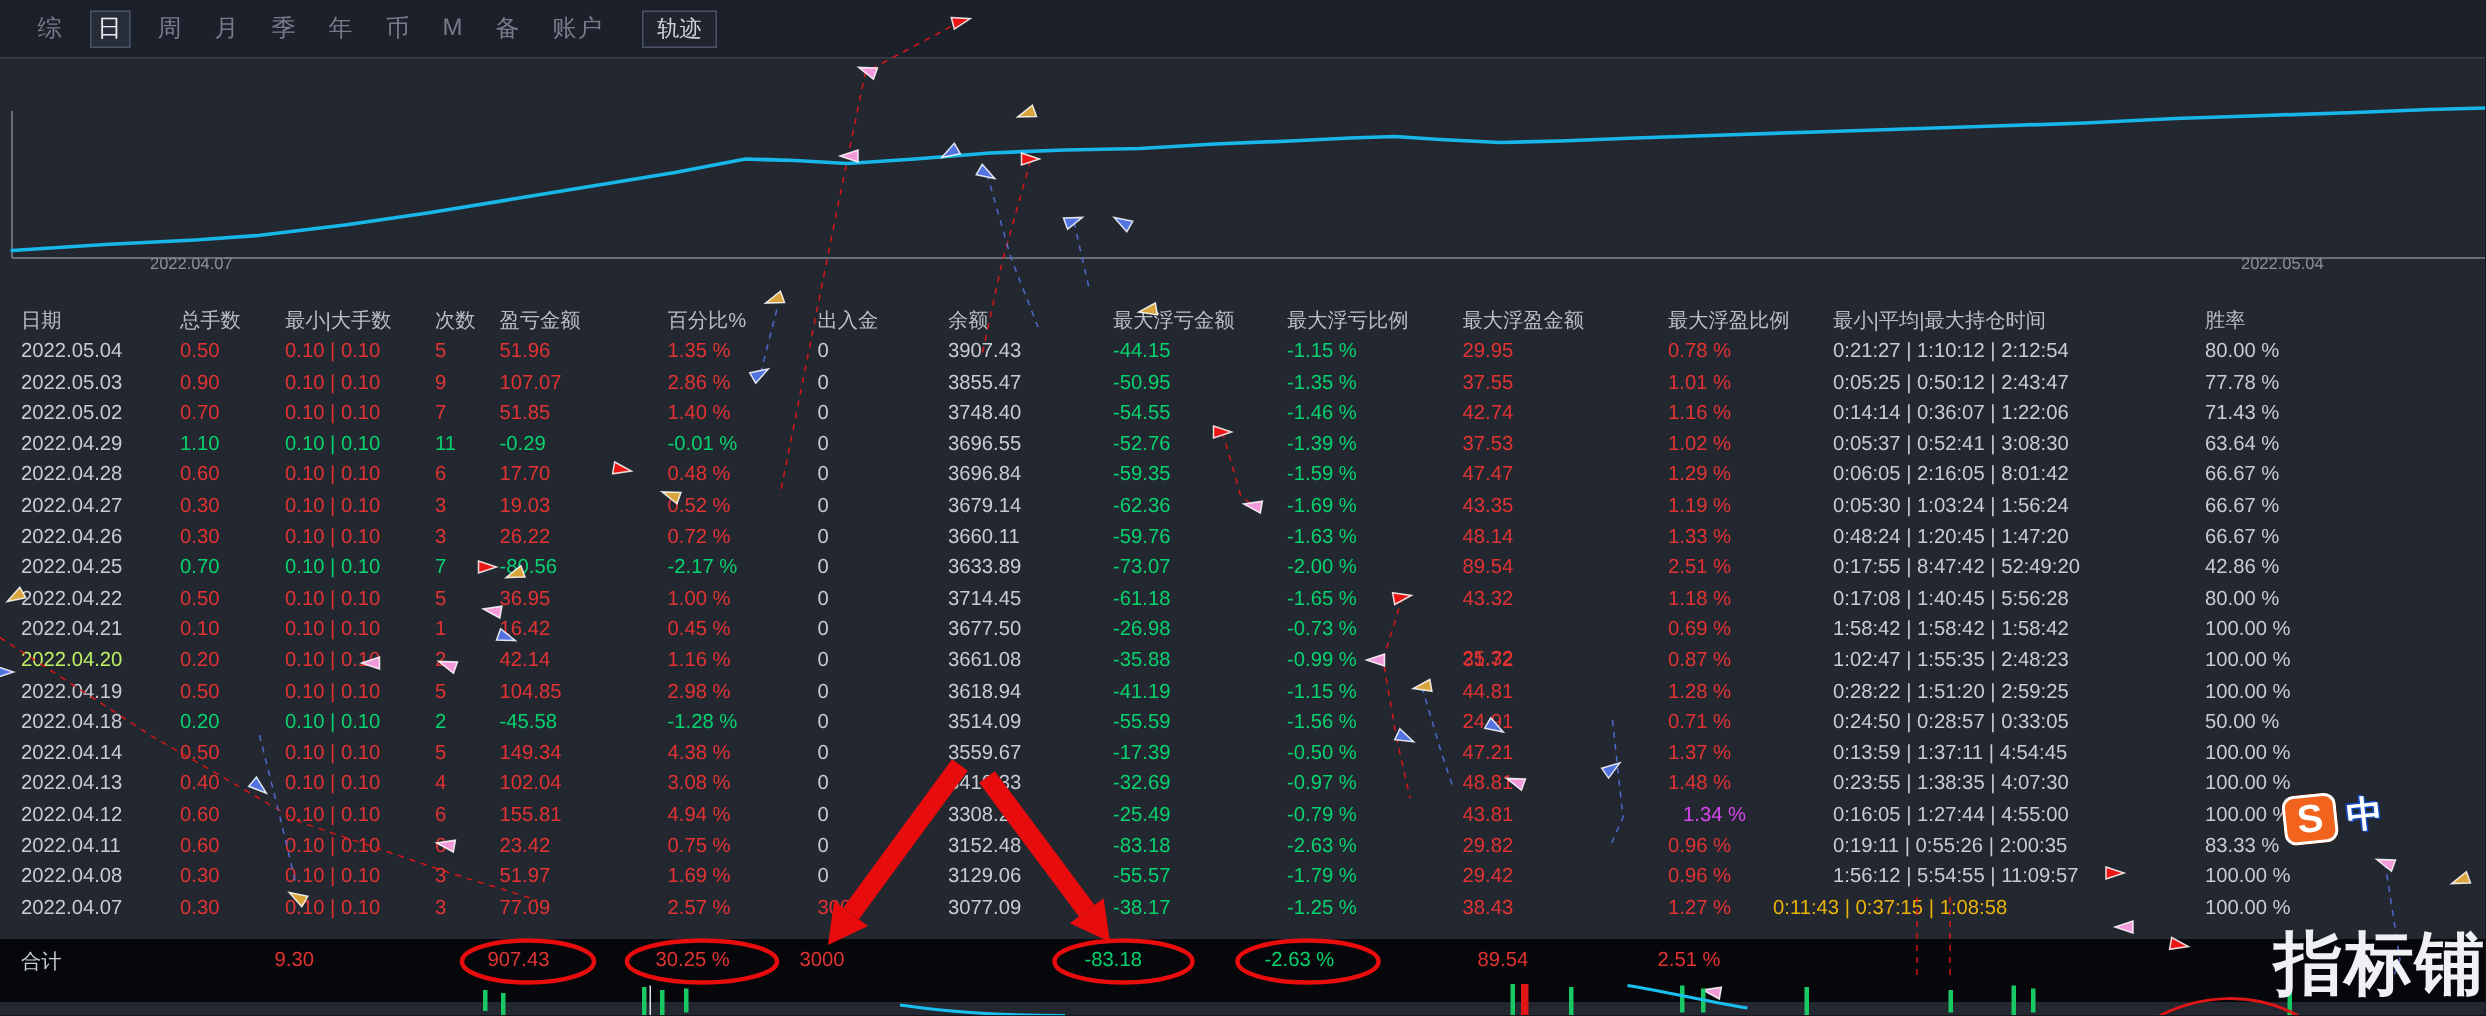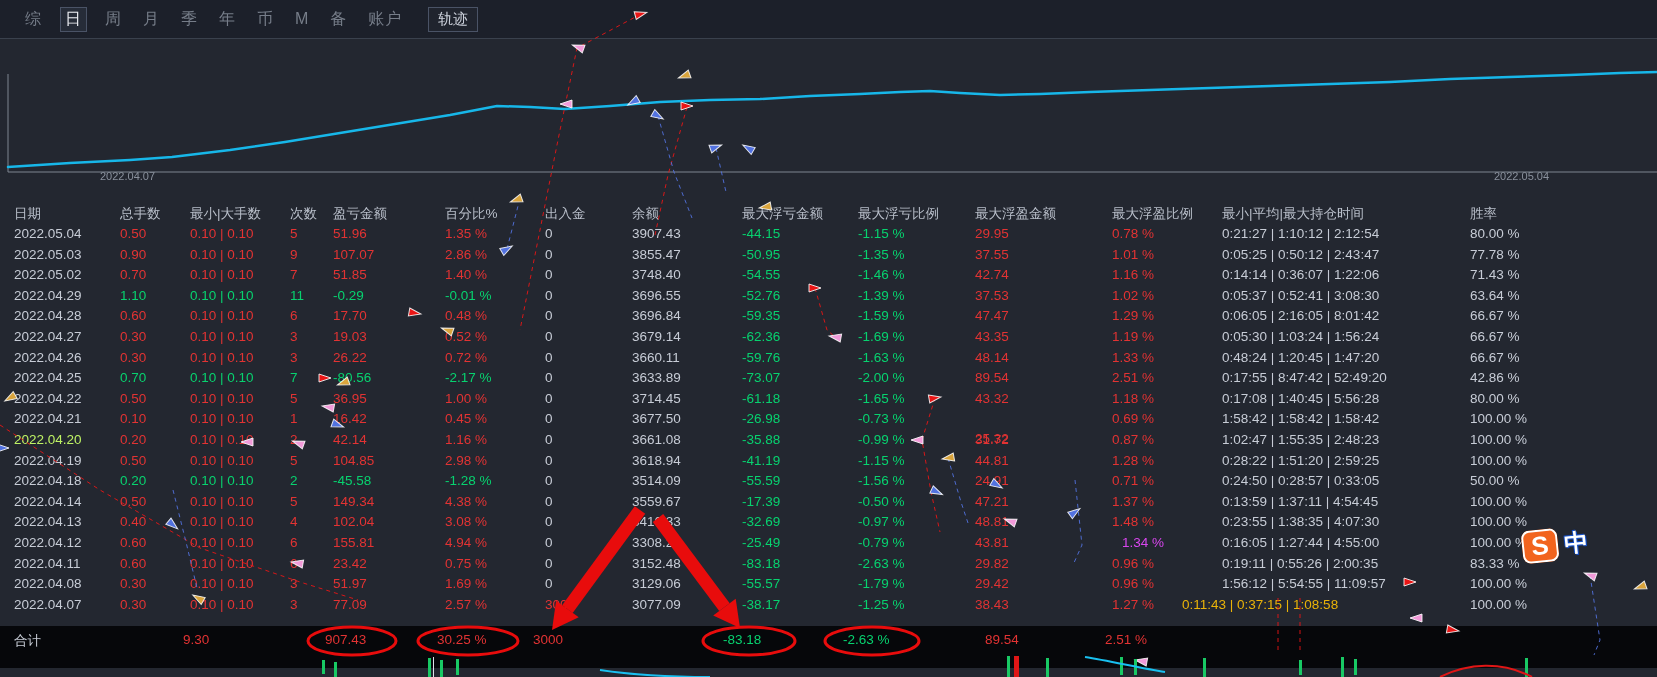--- a/index.html
+++ b/index.html
@@ -494,18 +494,19 @@
         <ellipse cx="872" cy="641" rx="47" ry="14" fill="none" stroke="#e80c0c" stroke-width="3"></ellipse>
       </g>
       <g>
         <line x1="640" y1="510" x2="567.3754552543155" y2="609.0334701077517" stroke="#e80c0c" stroke-width="13"></line>
         <polygon points="552.0,630.0 556.1,600.8 578.7,617.3" fill="#e80c0c"></polygon>
         <line x1="658" y1="518" x2="724.4607074401803" y2="607.1546075417052" stroke="#e80c0c" stroke-width="13"></line>
         <polygon points="740.0,628.0 713.2,615.5 735.7,598.8" fill="#e80c0c"></polygon>
       </g>
     </svg>
 
+  <div id="watermark">指标铺</div>
   <div id="logo">
     <span id="logoS">S</span>
     <span id="logoC">中</span>
   </div>
 
 </div>
 
 </body></html>

